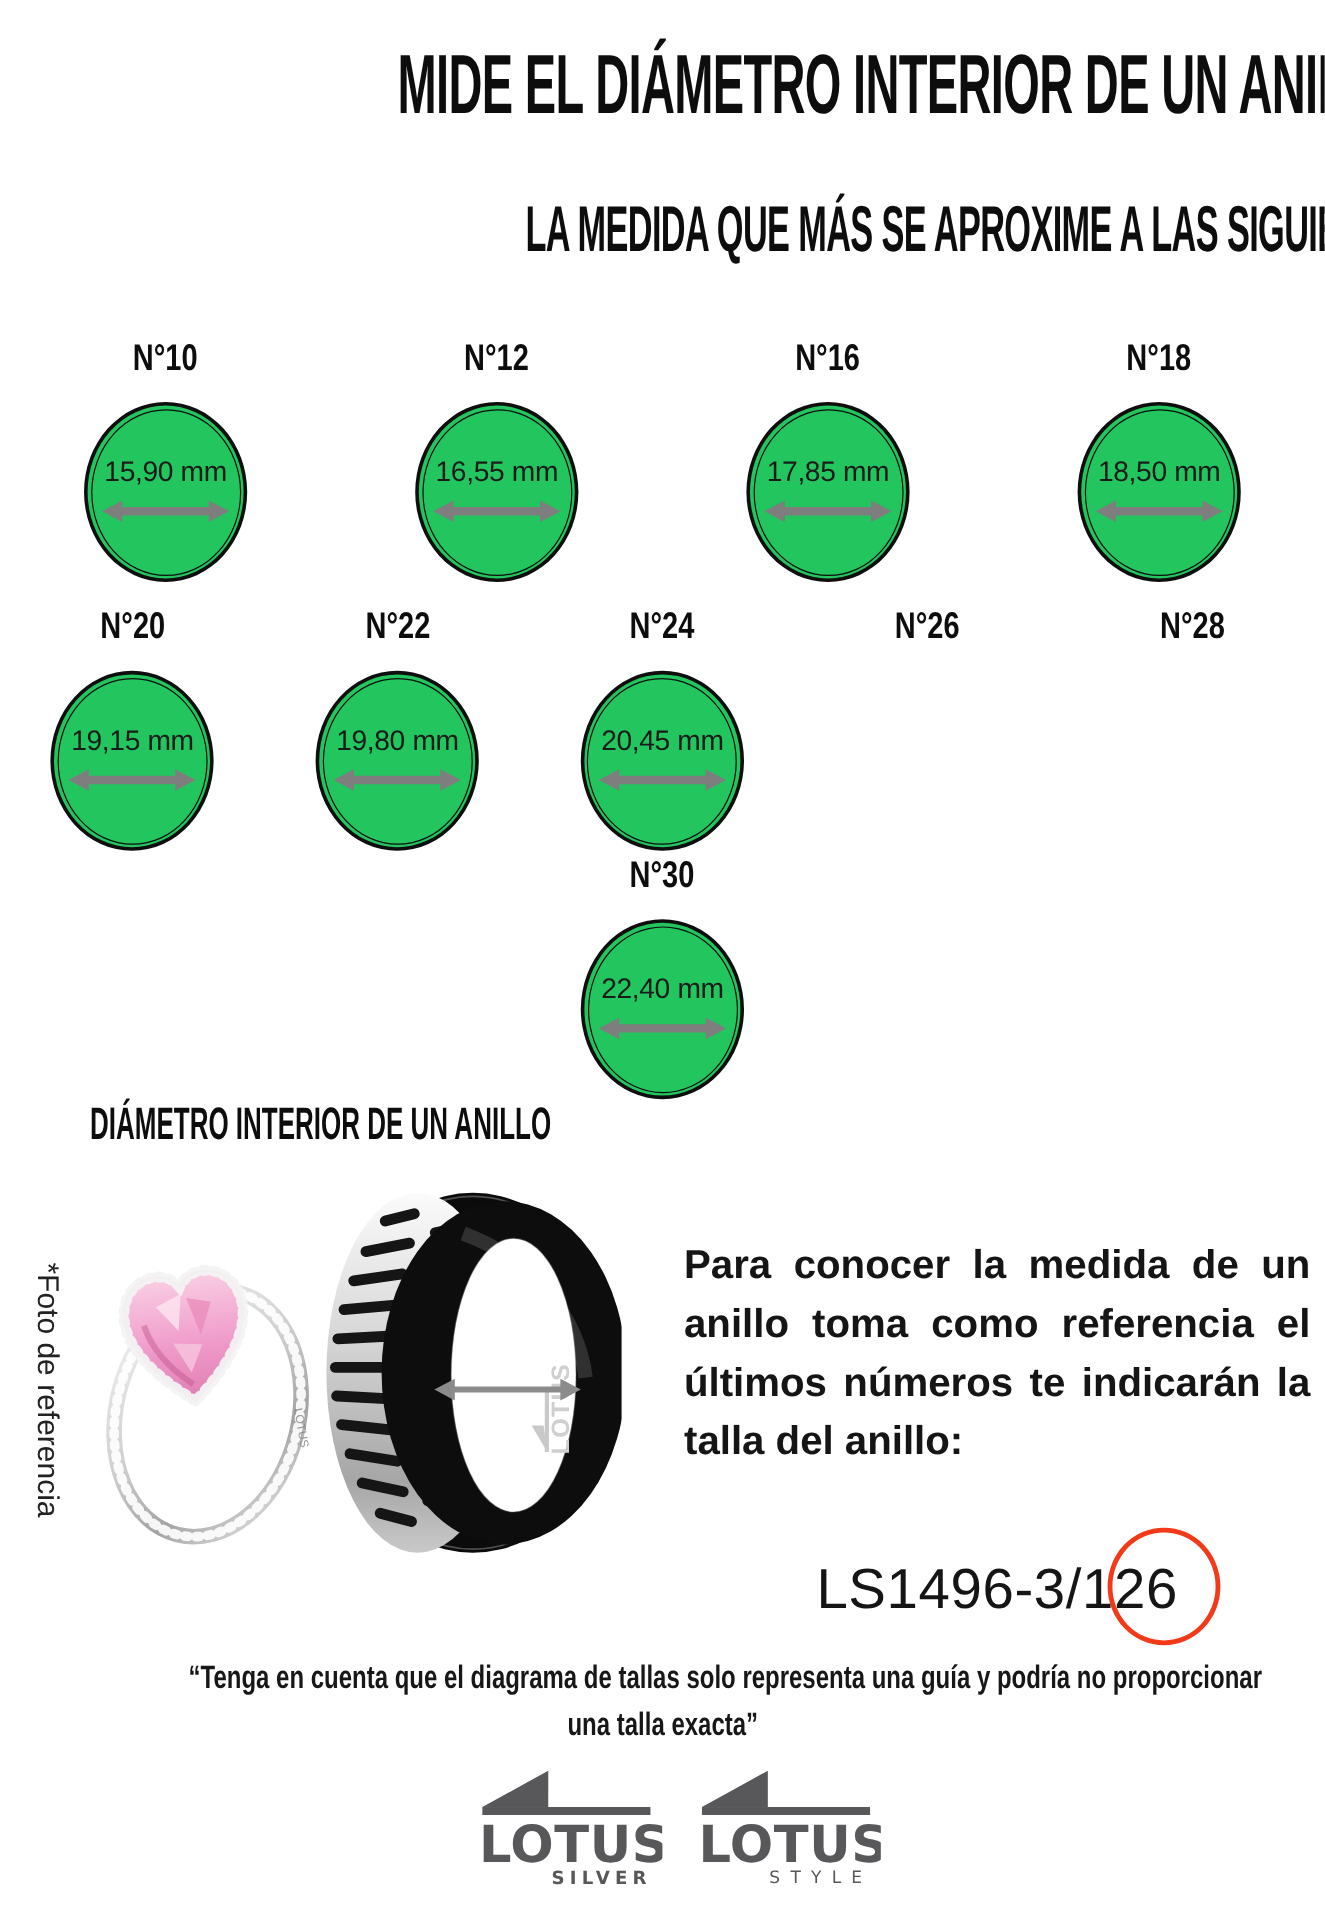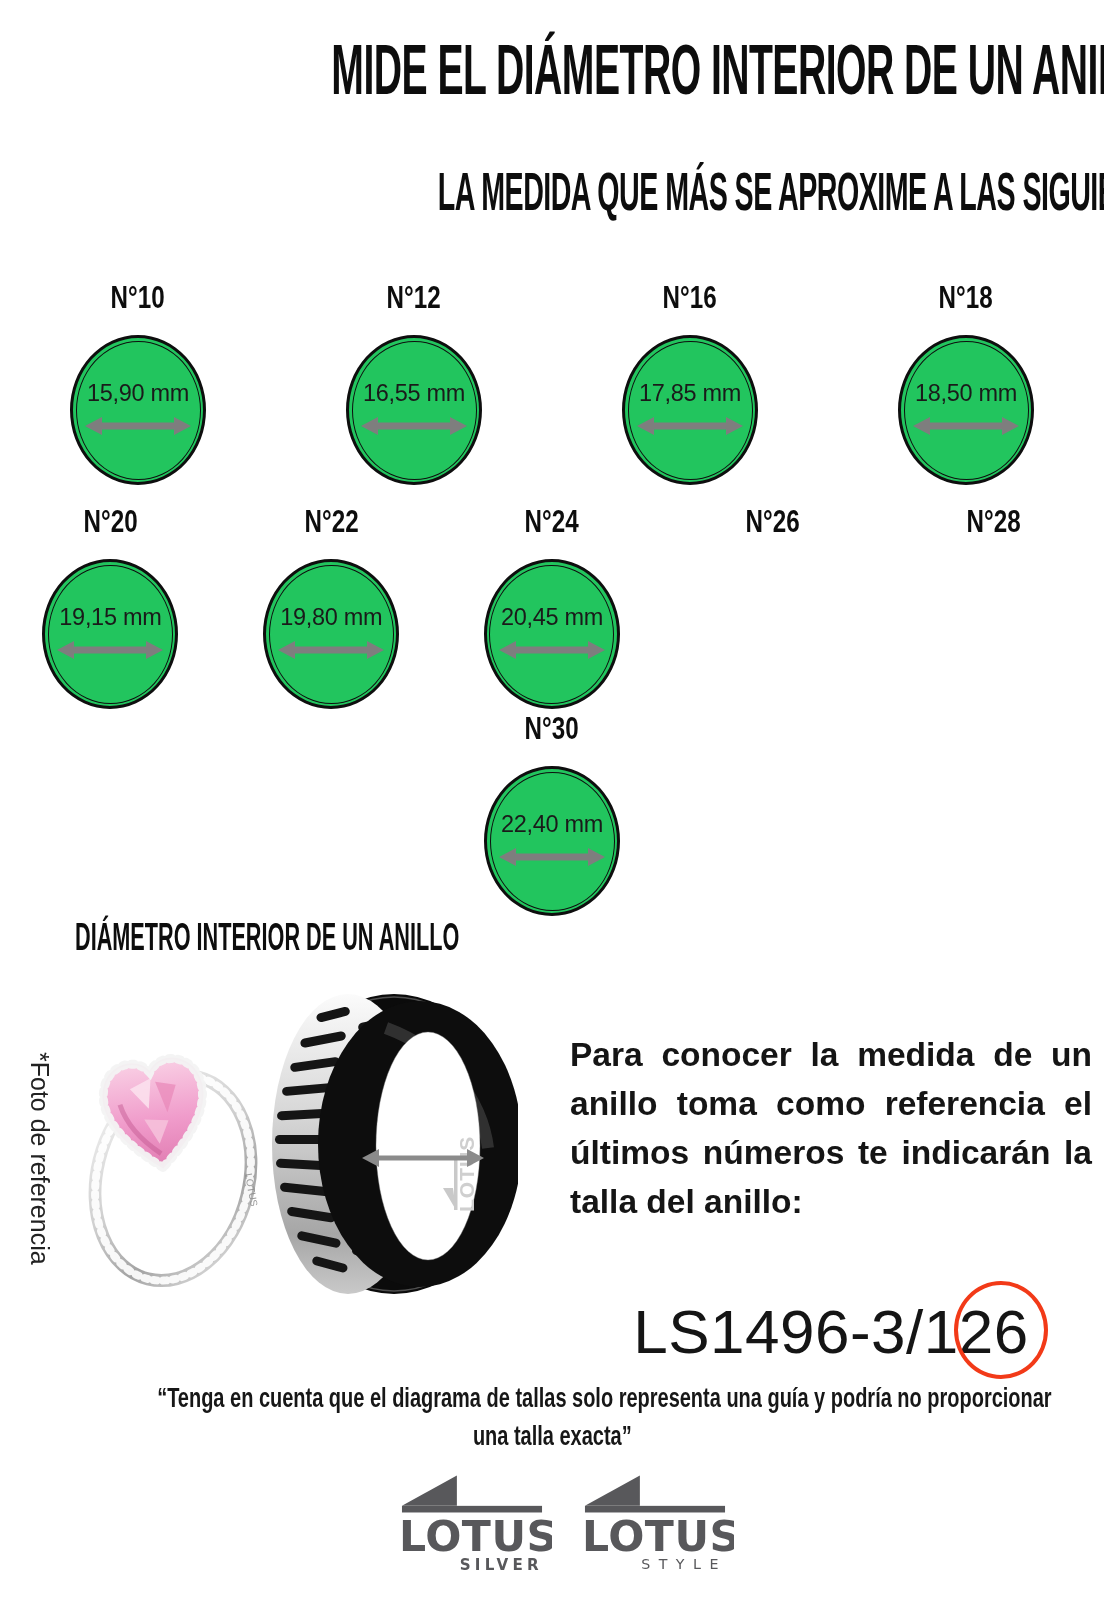--- a/index.html
+++ b/index.html
@@ -37,21 +37,21 @@
   .photo-caption span{display:inline-block;transform-origin:top left;transform:rotate(90deg);white-space:nowrap;font-size:25px;color:#222;}
   .ring-photo-1{position:absolute;left:55px;top:988px;}
   .ring-photo-2{position:absolute;left:266px;top:988px;}
 
   
   .instruction{position:absolute;left:570px;top:1030px;width:522px;font-size:33.5px;line-height:49px;color:#151515;font-weight:bold;}
   .jline{text-align:justify;text-align-last:justify;}
   .jlast{text-align-last:left;}
 
   
-  .code-line{position:absolute;left:570px;top:1296px;width:522px;text-align:center;font-size:62px;color:#151515;letter-spacing:0.5px;}
+  .code-line{position:absolute;left:570px;top:1296px;width:522px;text-align:center;font-size:47px;color:#151515;letter-spacing:0.5px;}
   .code-hl{position:relative;display:inline-block;}
   .red-ring{position:absolute;left:-5px;top:50%;transform:translateY(-52%);width:86px;height:90px;border:4px solid #f23a18;border-radius:50%;pointer-events:none;}
 
   
   .disclaimer{position:absolute;left:0;top:1381px;width:100%;color:#171717;}
   .dline{text-align:center;white-space:nowrap;line-height:34px;}
   .dline .dcond{display:inline-block;font-weight:bold;font-size:27px;transform:scaleX(0.74);transform-origin:center;white-space:nowrap;}
 
   
   .logos{position:absolute;top:1468px;left:0;width:100%;display:flex;justify-content:center;gap:24px;padding-left:22px;box-sizing:border-box;}

